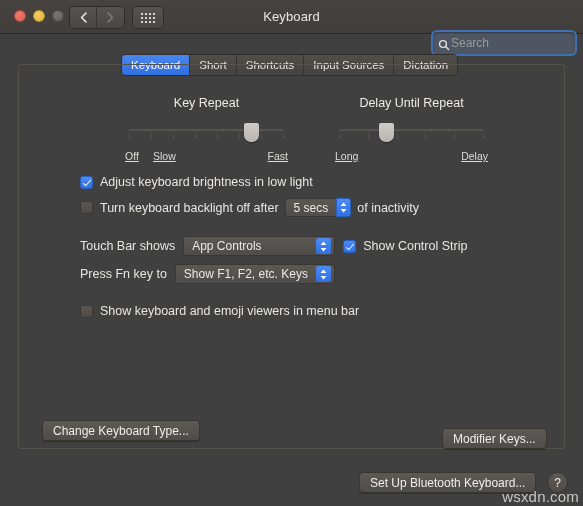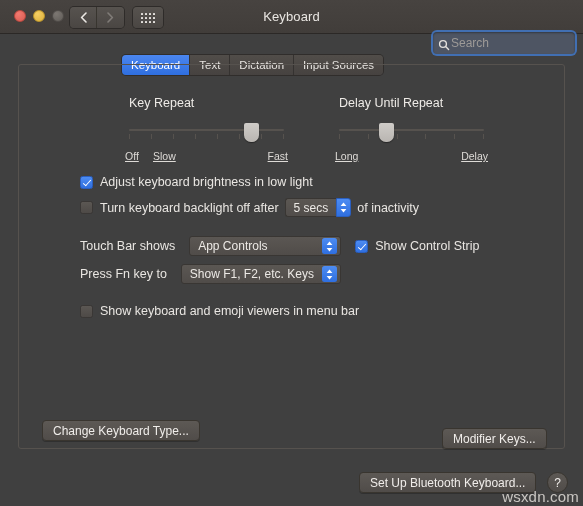--- a/index.html
+++ b/index.html
@@ -175,20 +175,21 @@
     border-radius: 3px;
     box-sizing: border-box;
   }
 
   
   .slider-block { position: absolute; }
   #key-repeat-block   { left: 110px; top: 31px; width: 155px; }
   #delay-repeat-block { left: 320px; top: 31px; width: 145px; }
 
   .slider-title {
+    text-align: center;
     color: #eeebe7;
     font-size: 12.5px;
     margin-bottom: 13px;
   }
   .slider-track-wrap { position: relative; height: 24px; }
   .slider-line {
     position: absolute;
     left: 0; right: 0;
     top: 6px;
     height: 2px;
@@ -307,21 +308,21 @@
   .popup {
     display: inline-flex;
     align-items: center;
     height: 20px;
     background: linear-gradient(to bottom, #5b5753, #504c49);
     border: 1px solid #393633;
     border-radius: 3px;
     color: #ecE9e5;
     font-size: 12px;
     padding: 0 3px 0 8px;
-    margin: 0 14px;
+    margin: 0 8px;
     box-sizing: border-box;
   }
   .popup .popup-label { margin-right: 8px; }
   .popup .popup-arrows {
     width: 15px;
     height: 16px;
     background: linear-gradient(to bottom, #4d8cf2, #2f6fe0);
     border-radius: 2.5px;
     display: flex;
     align-items: center;
@@ -431,23 +432,24 @@
           <circle cx="5" cy="5" r="3.4" fill="none" stroke="#e3e0dc" stroke-width="1.4"></circle>
           <line x1="7.6" y1="7.6" x2="10.6" y2="10.6" stroke="#e3e0dc" stroke-width="1.4" stroke-linecap="round"></line>
         </svg>
       </span>
       <input id="search-input" type="text" placeholder="Search" style="">
     </div>
   </div>
 
   <div id="tabbar">
     <div class="tab selected">Keyboard</div>
-    <div class="tab">Text</div>
+    <div class="tab">Short</div>
+    <div class="tab">Shortcuts</div>
+    <div class="tab">Input Sources</div>
     <div class="tab">Dictation</div>
-    <div class="tab">Input Sources</div>
   </div>
 
   <div id="panel">
 
     <div class="slider-block" id="key-repeat-block">
       <div class="slider-title">Key Repeat</div>
       <div class="slider-track-wrap">
         <div class="slider-line"></div>
         <div class="ticks" id="key-repeat-ticks">
             <i></i>

